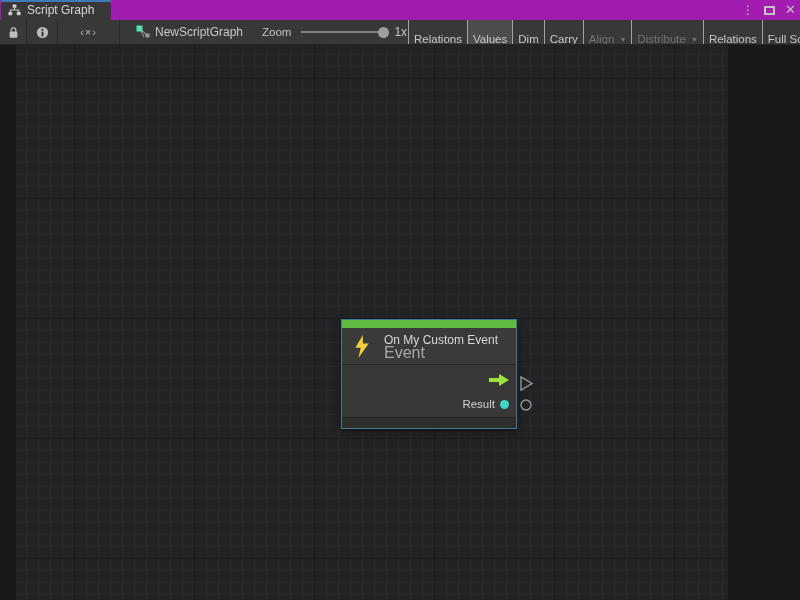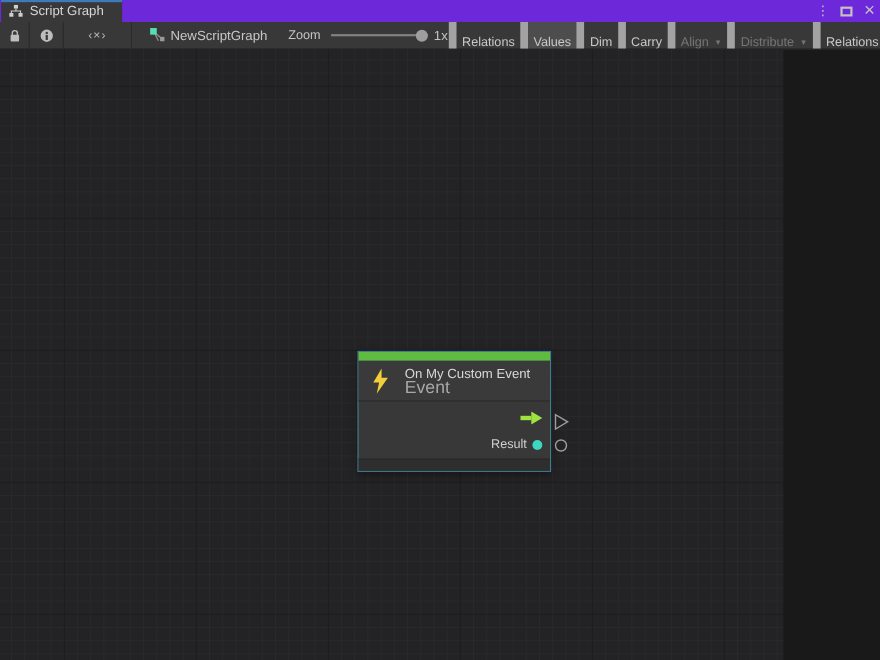--- a/index.html
+++ b/index.html
@@ -1,21 +1,21 @@
 <!DOCTYPE html>
 <html style="--tab_accent_blue: #3E79B9; --node_accent_green: #5FBB41; --flow_arrow_green: #9EE23F; --value_port_teal: #3ED6C2; --node_border: #3E7D8E; --bolt_yellow: #F3CE3B; --graph_icon_teal: #59DDB7; --canvas_bg: #232326; --grid_major: #1A1A1D; --grid_minor: #29292C;"><head>
 <meta charset="utf-8">
 <style>
   * { margin:0; padding:0; box-sizing:border-box; }
   html,body { width:800px; height:600px; overflow:hidden; background:#191919;
     font-family:"Liberation Sans","DejaVu Sans",sans-serif; }
   .window { position:relative; width:800px; height:600px; }
 
   
-  .tabbar { position:absolute; top:0; left:0; width:800px; height:20px; background:#6d28d9; }
+  .tabbar { position:absolute; top:0; left:0; width:800px; height:20px; background:#a21caf; }
   .tab { position:absolute; left:1px; top:0; width:110px; height:20px; background:#383838;
     display:flex; align-items:center; gap:6px; padding-left:7px; }
   .tab-accent { position:absolute; top:0; left:0; right:0; height:2px;
     background:var(--tab_accent_blue,#3E79B9); }
   .tab-label { color:#D6D6D6; font-size:12px; white-space:nowrap; }
   .win-controls { position:absolute; right:4px; top:0; height:20px; display:flex;
     align-items:center; gap:10px; }
   .wc { color:#C2C2C2; font-size:13px; line-height:20px; cursor:default; text-align:center; }
   .wc-menu { font-size:12px; letter-spacing:0; }
   .wc-max { width:11px; height:9px; border:2px solid #C2C2C2; display:inline-block; }
@@ -33,27 +33,27 @@
   .tb-graph-name { color:#C8C8C8; font-size:12px;text-align:right; }
   .tb-zoom { position:absolute; left:262px; top:0; height:24px; display:flex; align-items:center;text-align:center; }
   .tb-zoom-label { color:#C4C4C4; font-size:11.5px; margin-right:10px; }
   .zoom-slider { position:relative; width:88px; height:24px; }
   .zoom-track { position:absolute; left:0; right:0; top:11px; height:2px; background:#828282; }
   .zoom-handle { position:absolute; right:0; top:7px; width:11px; height:11px; border-radius:50%;
     background:#9E9E9E; }
   .tb-zoom-value { color:#C4C4C4; font-size:12px; margin-left:5px; }
   .tb-buttons { position:absolute; left:408px; top:0; height:24px; display:flex; white-space:nowrap; }
   .tbar-button { display:flex; align-items:center; height:37px; padding:0 5px;
-    border-left:7px solid #a3a3a3; color:#C8C8C8; font-size:11.5px; cursor:default; }
+    border-left:1px solid #a3a3a3; color:#C8C8C8; font-size:11.5px; cursor:default; }
   .tbar-button.active { background:#4D4D4D; }
   .tbar-button.disabled { color:#757575;justify-content:flex-end; }
   .caret { font-size:7px; margin-left:5px; transform:translateY(1px); }
 
   
-  .canvas { position:absolute; top:45px; left:0; width:712px; height:555px;
+  .canvas { position:absolute; top:45px; left:16px; width:712px; height:555px;
     background-color:var(--canvas_bg,#232326);
     background-image:
       linear-gradient(to right, var(--grid_major,#1A1A1D) 1px, transparent 1px),
       linear-gradient(to bottom, var(--grid_major,#1A1A1D) 1px, transparent 1px),
       linear-gradient(to right, var(--grid_minor,#29292C) 1px, transparent 1px),
       linear-gradient(to bottom, var(--grid_minor,#29292C) 1px, transparent 1px);
     background-size:120px 120px,120px 120px,12px 12px,12px 12px;
     background-position:58px 33px,58px 33px,10px 9px,10px 9px; }
 
   

